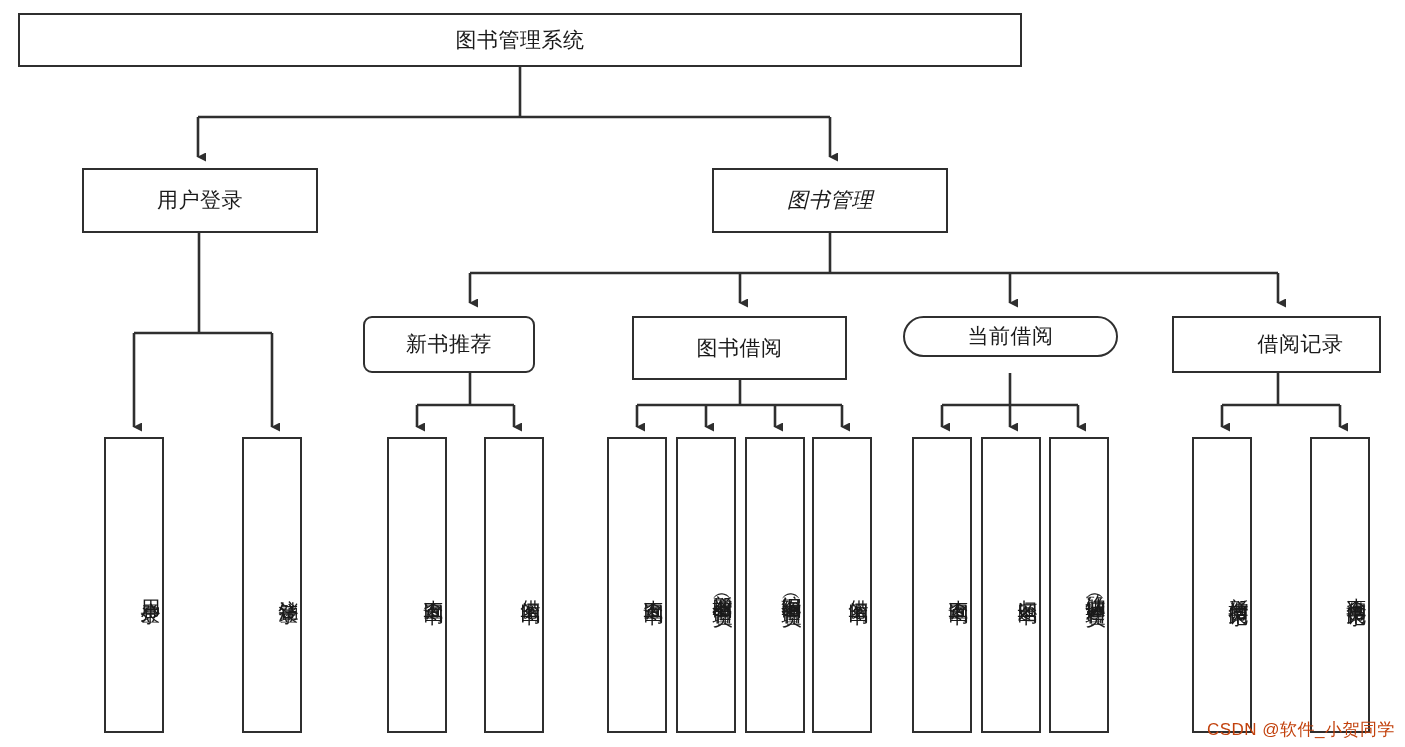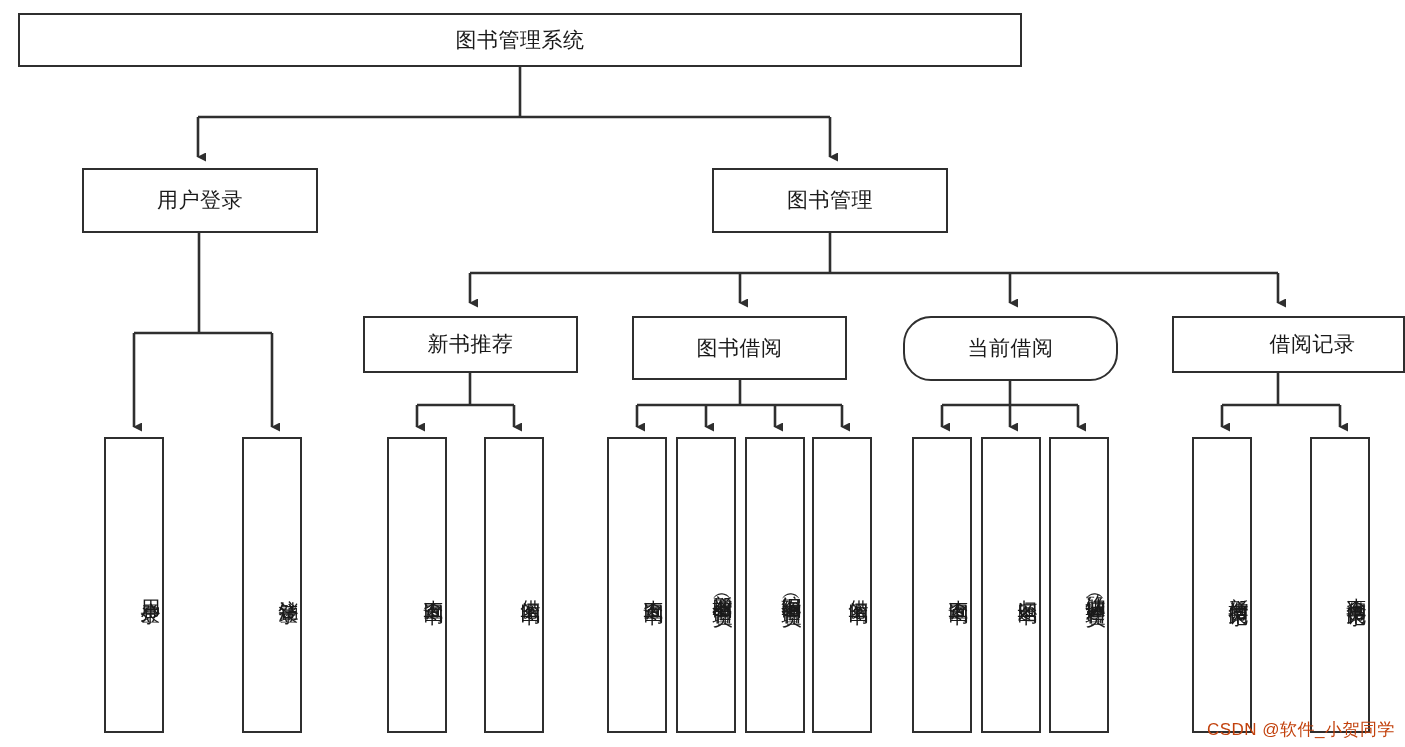--- a/index.html
+++ b/index.html
@@ -123,34 +123,34 @@
     </g>
   </svg>
 
   <div class="node horiz" style="left:18px; top:13px; width:1004px; height:54px;">
     <span>图书管理系统</span>
   </div>
 
   <div class="node horiz" style="left:82px; top:168px; width:236px; height:65px;">
     <span>用户登录</span>
   </div>
-  <div class="node horiz" style="left:712px; top:168px; width:236px; height:65px;">
+  <div class="node horiz" style="left:712px; top:168px; width:236px; height:65px;font-style:italic;">
     <span>图书管理</span>
   </div>
 
-  <div class="node horiz" style="left:363px; top:316px; width:215px; height:57px;">
+  <div class="node horiz" style="left:363px; top:316px; width:172px; height:57px;border-radius:9px;">
     <span>新书推荐</span>
   </div>
   <div class="node horiz" style="left:632px; top:316px; width:215px; height:64px;">
     <span>图书借阅</span>
   </div>
-  <div class="node horiz" style="left:903px; top:316px; width:215px; height:65px;border-radius:28px;">
+  <div class="node horiz" style="left:903px; top:316px; width:215px; height:41px;border-radius:28px;">
     <span>当前借阅</span>
   </div>
-  <div class="node horiz" style="left:1172px; top:316px; width:233px; height:57px;padding-left:48px;">
+  <div class="node horiz" style="left:1172px; top:316px; width:209px; height:57px;padding-left:48px;">
     <span>借阅记录</span>
   </div>
 
   <div class="node vert" style="left:104px; top:437px; width:60px; height:296px;">
     <span>用户登录</span>
   </div>
   <div class="node vert" style="left:242px; top:437px; width:60px; height:296px;">
     <span>注销登录</span>
   </div>
 

